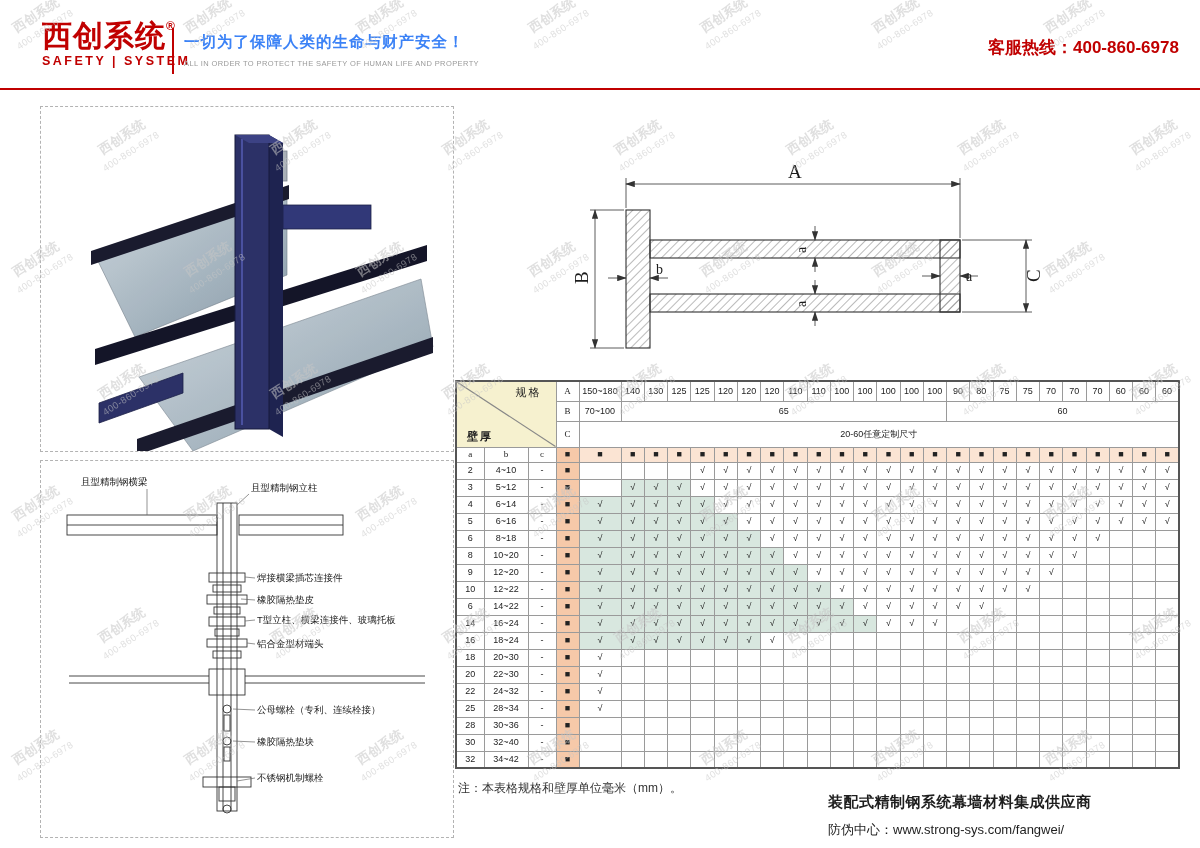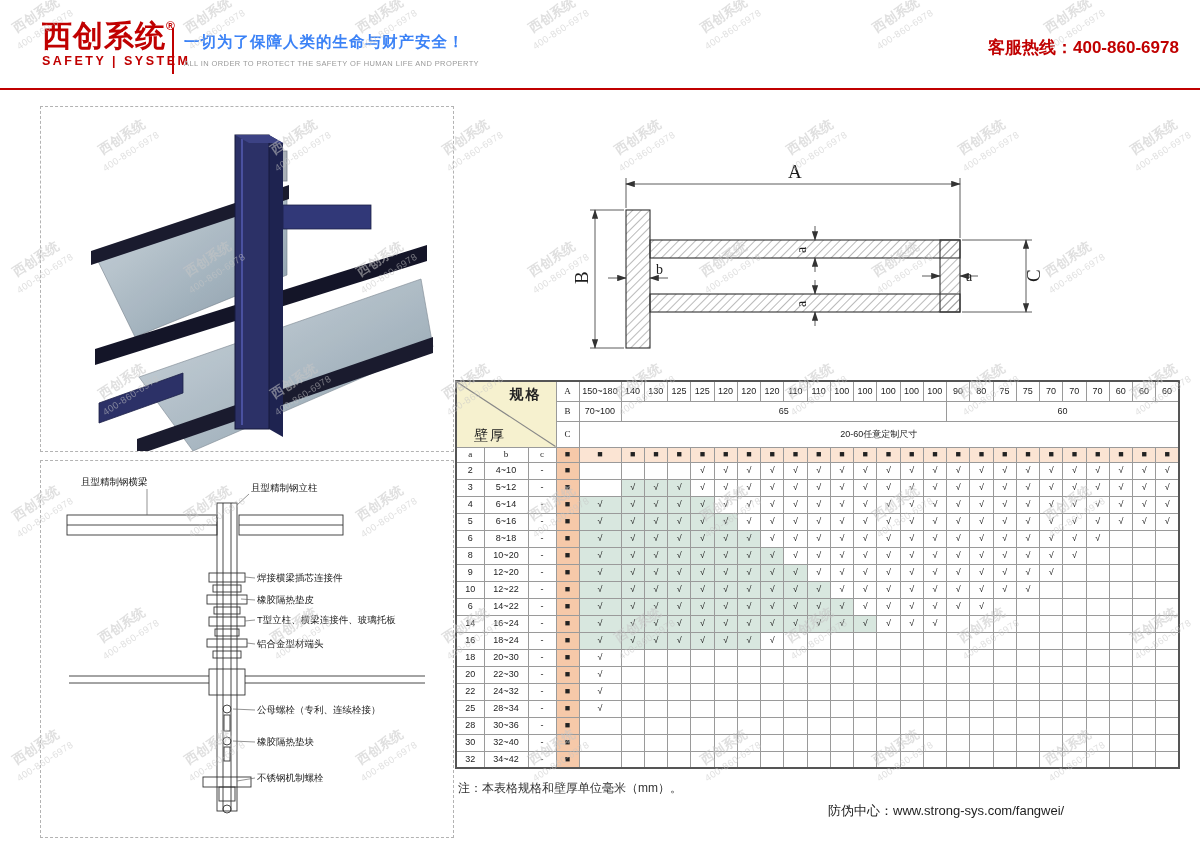--- a/index.html
+++ b/index.html
@@ -34,22 +34,22 @@
 
   
   .spec{position:absolute;left:455px;top:380px;width:723px;border-collapse:collapse;
         table-layout:fixed;z-index:2;border:2px solid #555}
   .spec td{border:1px solid #9a9a9a;text-align:center;vertical-align:middle;padding:0;
            font-size:9px;line-height:1;color:#222;overflow:hidden;white-space:nowrap}
   .spec .hA{height:20px}.spec .hB{height:20px}.spec .hC{height:26px}
   .spec .sub{height:15px}.spec .dr{height:17px}
   .corner{background:#f6f1cf;position:relative}
   .diag{position:absolute;left:0;top:0;width:100%;height:100%}
-  .ct{position:absolute;top:5px;right:14px;font-size:14px;font-weight:bold;letter-spacing:2px}
-  .cb{position:absolute;bottom:5px;left:17px;font-size:14px;font-weight:normal;letter-spacing:2px}
+  .ct{position:absolute;top:5px;right:14px;font-size:11px;font-weight:normal;letter-spacing:2px}
+  .cb{position:absolute;bottom:5px;left:10px;font-size:11px;font-weight:bold;letter-spacing:2px}
   .abc{font-family:"Liberation Serif",serif;font-size:11px}
   .sh{font-family:"Liberation Serif",serif;font-size:10px}
   .hn{font-size:9px}
   .osq{background:#f6c9a9}
   .psq{background:#fbe4d3}
   .sqc{font-size:7px;color:#333}
   .teal{background:#d8e7df}
   .ckc{font-size:10px;color:#1a1a1a}
   .dv{font-size:9px}
 
@@ -874,20 +874,21 @@
           <td></td>
           <td></td>
           <td></td>
         </tr>
       </tbody>
     </table>
 
   <div class="note">注：本表格规格和壁厚单位毫米（mm）。</div>
 
   <div class="footer">
+    <div class="footer-l1">装配式精制钢系统幕墙材料集成供应商</div>
     <div class="footer-l2">防伪中心：www.strong-sys.com/fangwei/</div>
   </div>
 
   <div class="wm-layer">
       <div class="wm" style="left:-20px;top:6px">西创系统<br><span>400-860-6978</span></div>
       <div class="wm" style="left:152px;top:6px">西创系统<br><span>400-860-6978</span></div>
       <div class="wm" style="left:324px;top:6px">西创系统<br><span>400-860-6978</span></div>
       <div class="wm" style="left:496px;top:6px">西创系统<br><span>400-860-6978</span></div>
       <div class="wm" style="left:668px;top:6px">西创系统<br><span>400-860-6978</span></div>
       <div class="wm" style="left:840px;top:6px">西创系统<br><span>400-860-6978</span></div>

